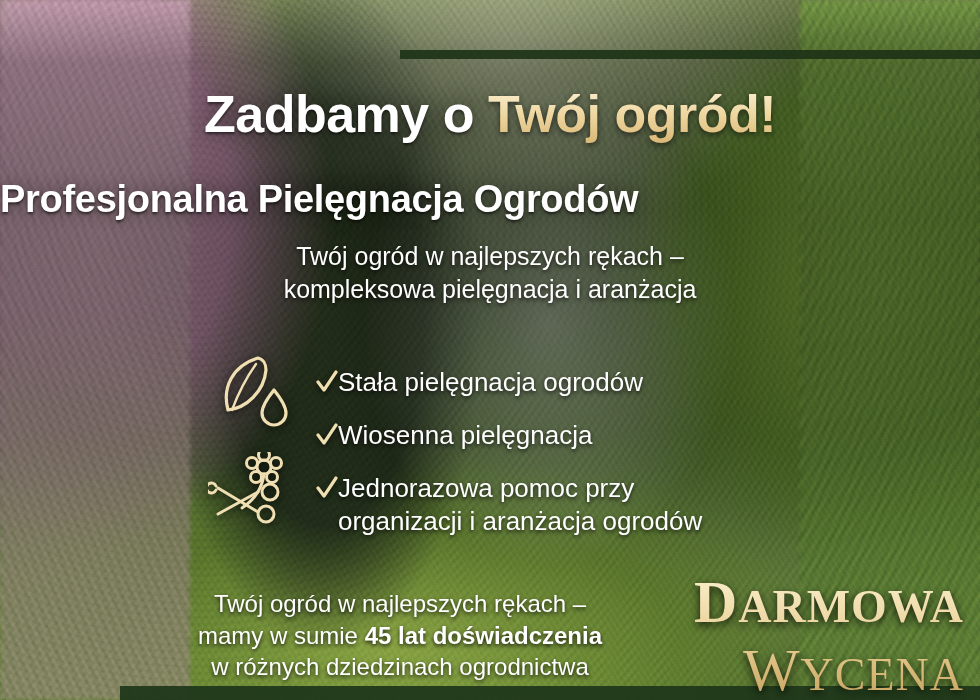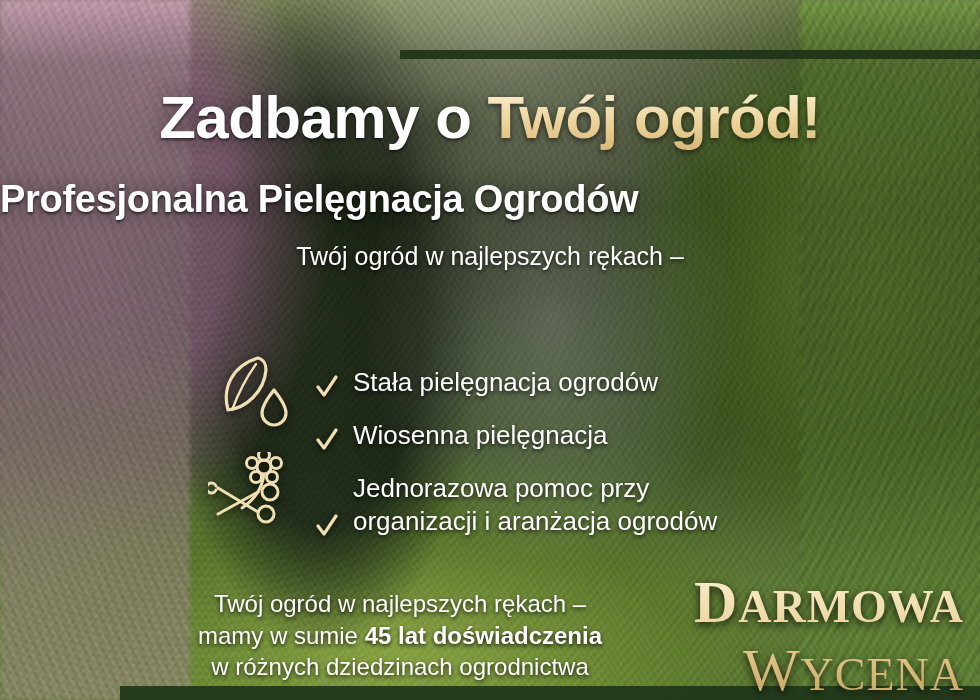--- a/index.html
+++ b/index.html
@@ -108,21 +108,21 @@
     position: absolute;
     inset: 0;
     padding: 0;
   }
 
   .headline {
     position: absolute;
     top: 88px;
     left: 0; right: 0;
     text-align: center;
-    font-size: 60px;
+    font-size: 52px;
     font-weight: 900;
     letter-spacing: -0.5px;
     line-height: 1.0;
     color: #ffffff;
     text-shadow:
       0 2px 3px rgba(0,0,0,0.55),
       0 0 22px rgba(0,0,0,0.45);
     white-space: nowrap;
   }
   .headline .accent {
@@ -166,22 +166,21 @@
   .bullets {
     position: absolute;
     top: 366px;
     left: 316px;
     display: flex;
     flex-direction: column;
     gap: 19px;
   }
   .bullet {
     display: flex;
-    align-items: flex-end;
-    gap: 15px;
+    align-items: flex-start;
   }
   .check {
     flex: 0 0 auto;
     width: 22px;
     height: 26px;
     margin-top: 3px;
     color: #f0dfb0;
     filter: drop-shadow(0 2px 3px rgba(0,0,0,0.7));
   }
   .bullet-text {
@@ -275,20 +274,21 @@
   <div class="content">
 
     <div class="headline">
       <span>Zadbamy o </span><span class="accent">Twój ogród!</span>
     </div>
 
     <div class="subheadline">Profesjonalna Pielęgnacja Ogrodów</div>
 
     <div class="tagline">
       <div>Twój ogród w najlepszych rękach –</div>
+      <div>kompleksowa pielęgnacja i aranżacja</div>
     </div>
 
     <div class="icon-leaf">
       <svg viewBox="0 0 82 78" width="82" height="78" aria-hidden="true">
         <path d="M46 6 C20 14 10 36 16 58 C34 56 52 40 54 18 C54 12 51 7 46 6 Z" fill="none" stroke="#efdfb2" stroke-width="3.2" stroke-linejoin="round"></path>
         <path d="M44 12 C34 26 26 42 20 58" fill="none" stroke="#efdfb2" stroke-width="2.4" stroke-linecap="round"></path>
         <path d="M62 38 C54 48 50 55 50 61 a12 12 0 0 0 24 0 c0-6-4-13-12-23 Z" fill="none" stroke="#efdfb2" stroke-width="3.2" stroke-linejoin="round"></path>
       </svg>
     </div>
 

